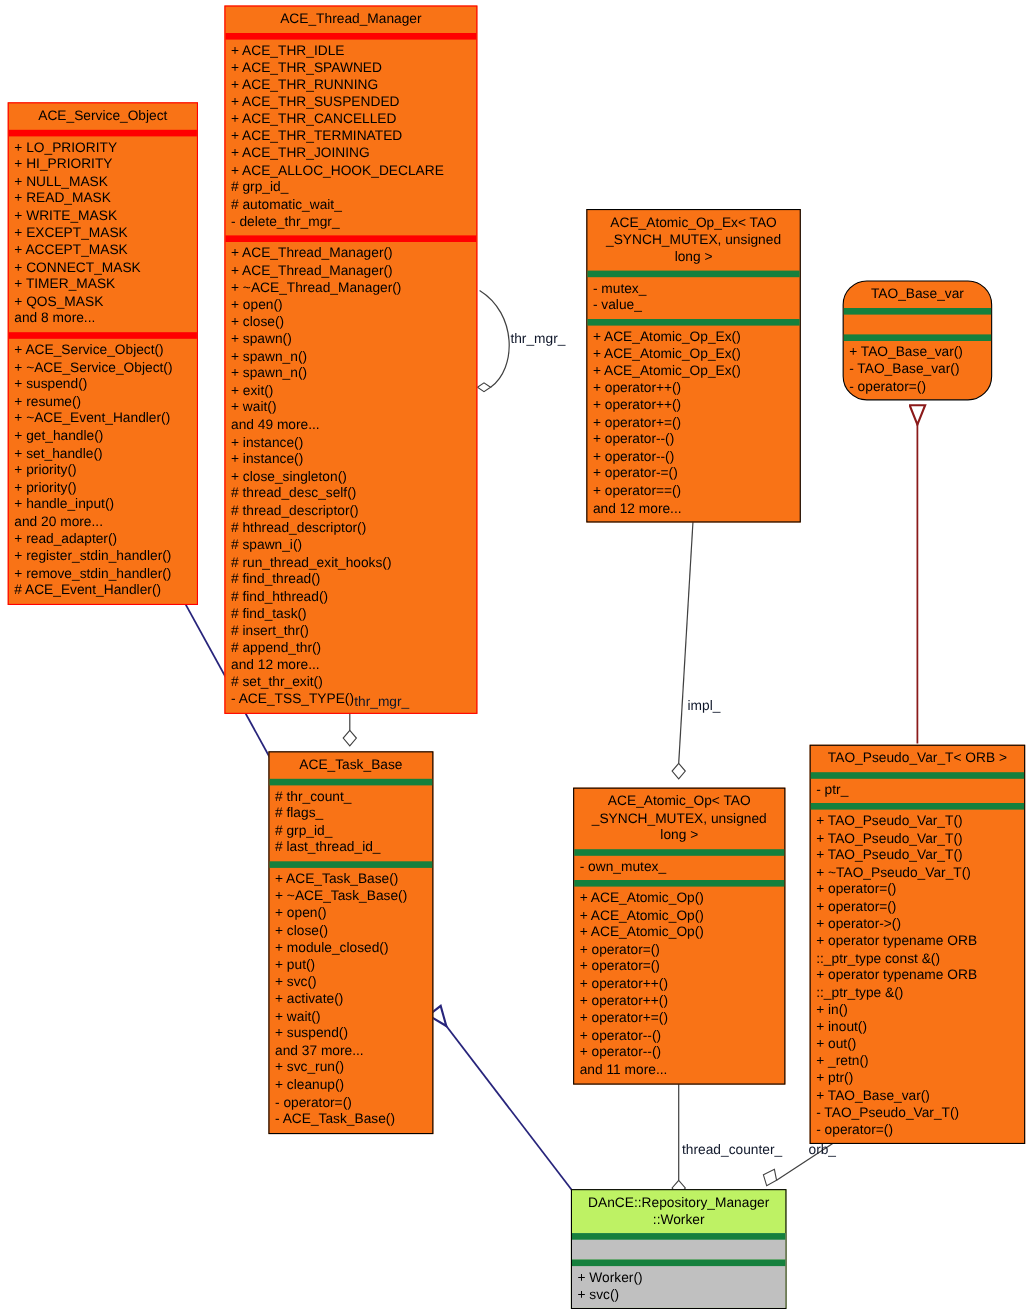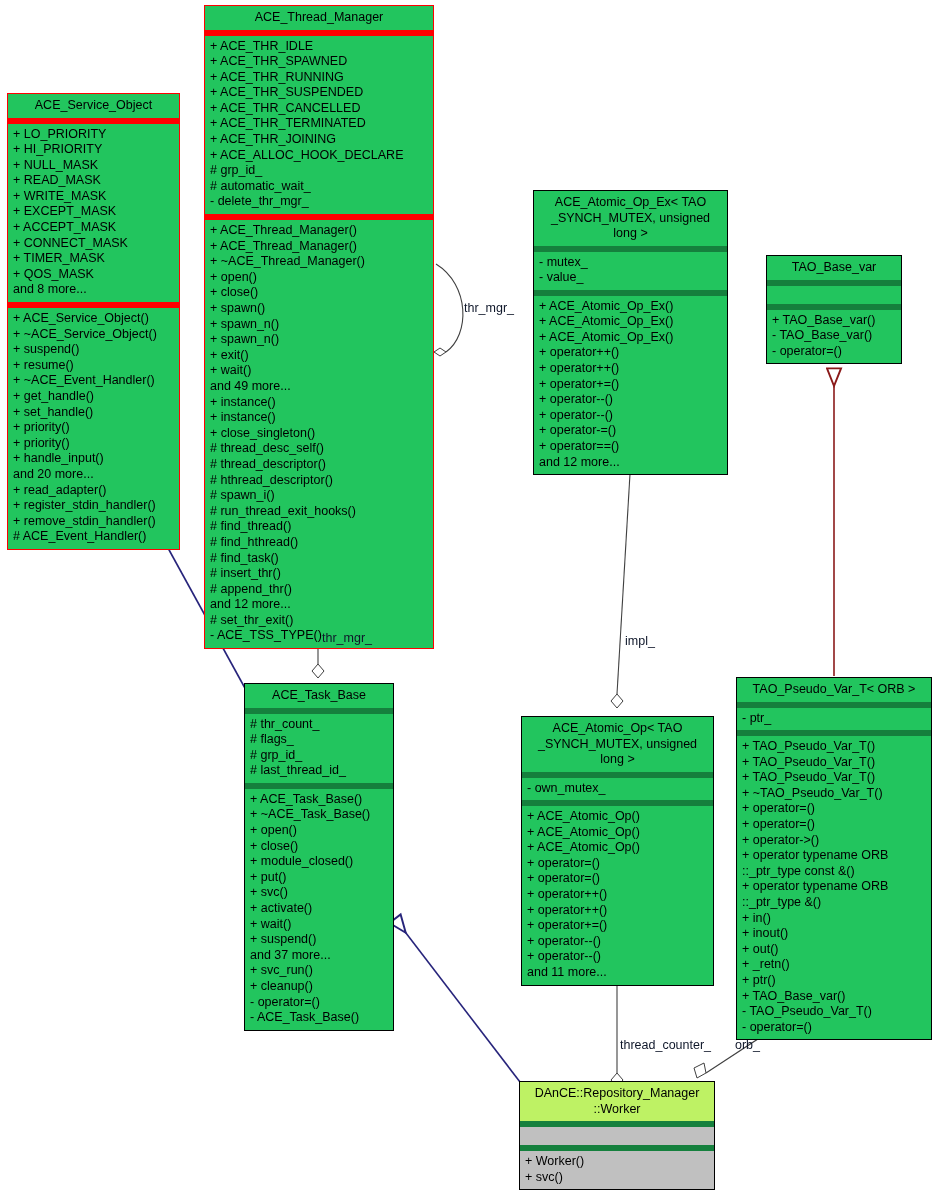--- a/index.html
+++ b/index.html
@@ -17,21 +17,21 @@
   }
   svg.edges{
     position:absolute;
     left:0; top:0;
     width:937px; height:1192px;
     pointer-events:none;
   }
   .uml-class{
     position:absolute;
     box-sizing:border-box;
-    background:#22c55e;
+    background:#f97316;
     border:1px solid #000000;
     z-index:5;
   }
   .uml-class.red{ border-color:#ff0000; }
   .uml-class.gray{ border-color:#000000; background:#bef264; }
   .uml-class.gray .sec{ background:#c0c0c0; }
 
   .cls-name{
     text-align:center;
     font-size:12.5px;
@@ -213,21 +213,21 @@
           <li>+ operator+=()</li>
           <li>+ operator--()</li>
           <li>+ operator--()</li>
           <li>+ operator-=()</li>
           <li>+ operator==()</li>
           <li>and 12 more...</li>
         </ul>
     </div>
   </div>
 
-  <div class="uml-class" style="left:766px; top:255px; width:136px;">
+  <div class="uml-class" style="left:766px; top:255px; width:136px;border-radius:22px;">
     <div class="cls-name">TAO_Base_var</div>
     <div class="sec empty">
       <ul></ul>
     </div>
     <div class="sec">
       <ul>
           <li>+ TAO_Base_var()</li>
           <li>- TAO_Base_var()</li>
           <li>- operator=()</li>
         </ul>

